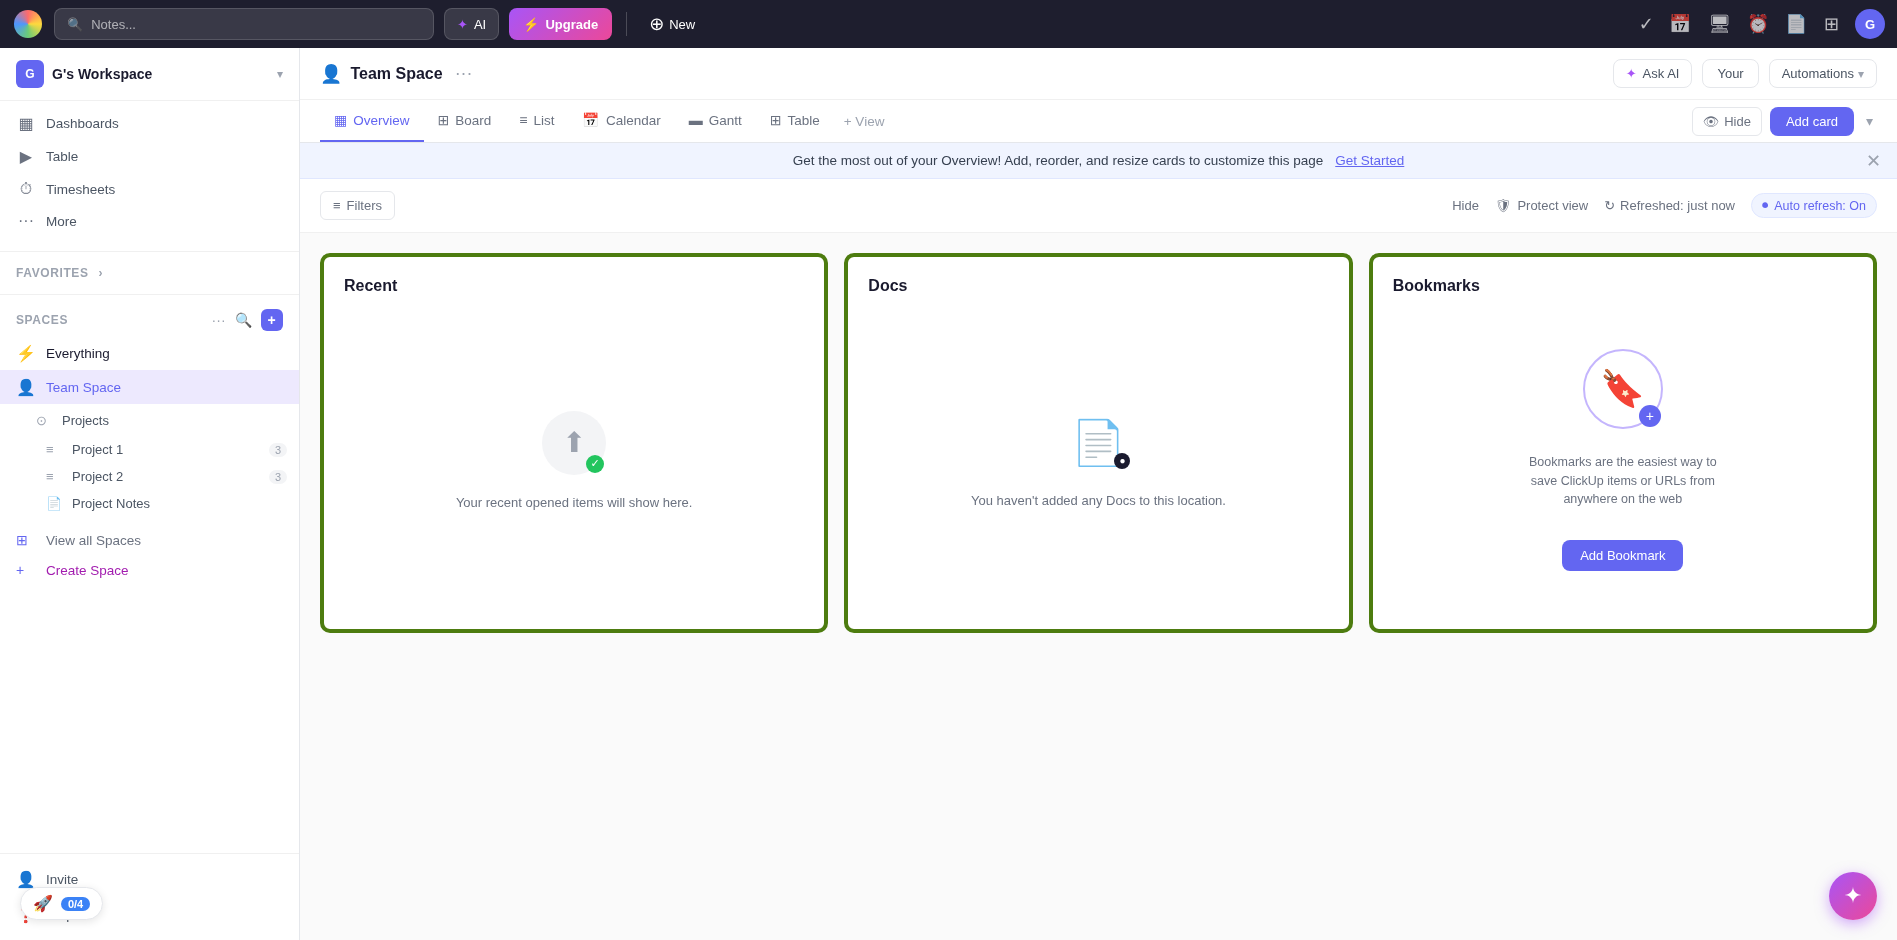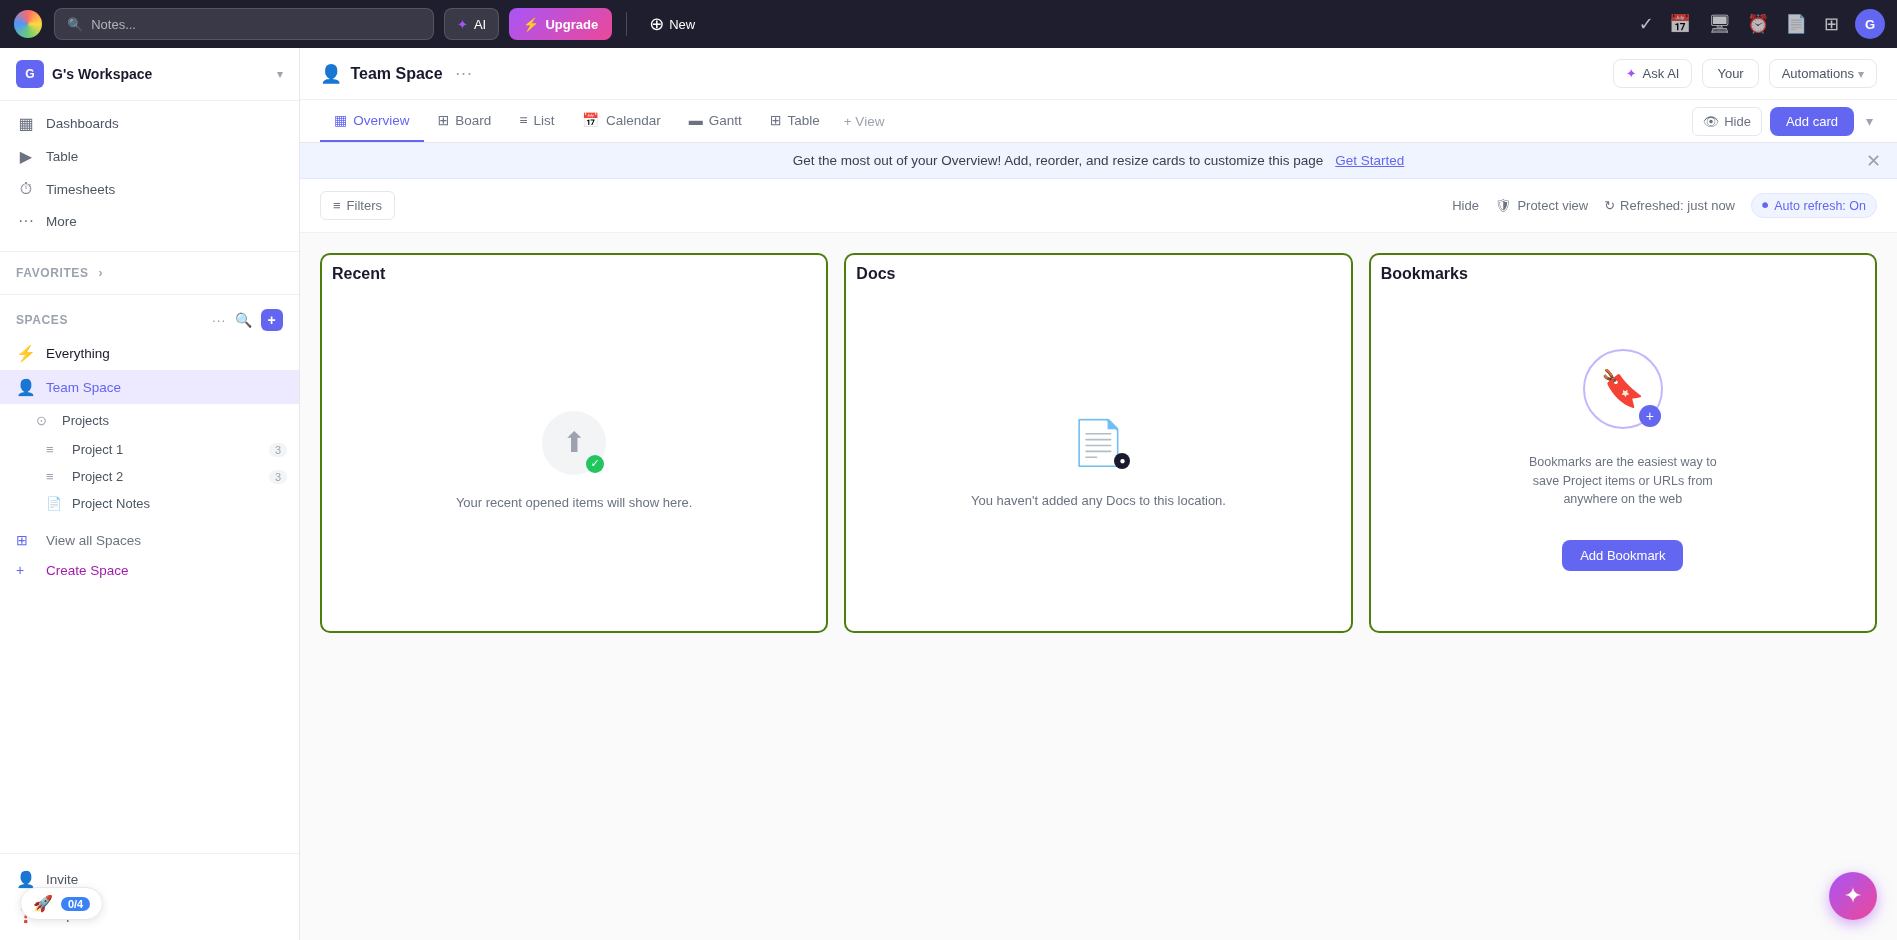--- a/index.html
+++ b/index.html
@@ -193,22 +193,22 @@
       border: 1px solid #e0e7ff; border-radius: 20px; background: #f0f4ff;
       font-size: 12.5px; color: #6366f1; cursor: pointer;
     }
 
     
     .cards-area {
       flex: 1; overflow-y: auto; padding: 20px; background: #fafafa;
       display: grid; grid-template-columns: 1fr 1fr 1fr; gap: 16px; align-content: start;
     }
     .card {
-      background: white; border: 2px solid #4d7c0f; border-radius: 10px;
-      padding: 10px; min-height: 380px; display: flex; flex-direction: column;
+      background: white; border: 4px solid #4d7c0f; border-radius: 10px;
+      padding: 20px; min-height: 380px; display: flex; flex-direction: column;
     }
     .card-title { font-size: 16px; font-weight: 600; color: #1a1a2e; margin-bottom: 16px; }
     .card-empty {
       flex: 1; display: flex; flex-direction: column; align-items: center; justify-content: center;
       gap: 12px; color: #9ca3af;
     }
     .card-empty-text { font-size: 13px; color: #6b7280; text-align: center; }
 
     
     .recent-icon-container {
@@ -541,21 +541,21 @@
         </div>
       </div>
 
       <div class="card">
         <div class="card-title">Bookmarks</div>
         <div class="card-empty">
           <div class="bookmark-icon-container">
             <span class="bookmark-icon">🔖</span>
             <div class="bookmark-plus">+</div>
           </div>
-          <span class="bookmark-desc">Bookmarks are the easiest way to save Project items or URLs from anywhere on the web</span>
+          <span class="bookmark-desc">Bookmarks are the easiest way to save ClickUp items or URLs from anywhere on the web</span>
           <button class="add-bookmark-btn">Add Bookmark</button>
         </div>
       </div>
 
     </div>
 
   </main>
 </div>
 
 <div class="rocket-badge">

